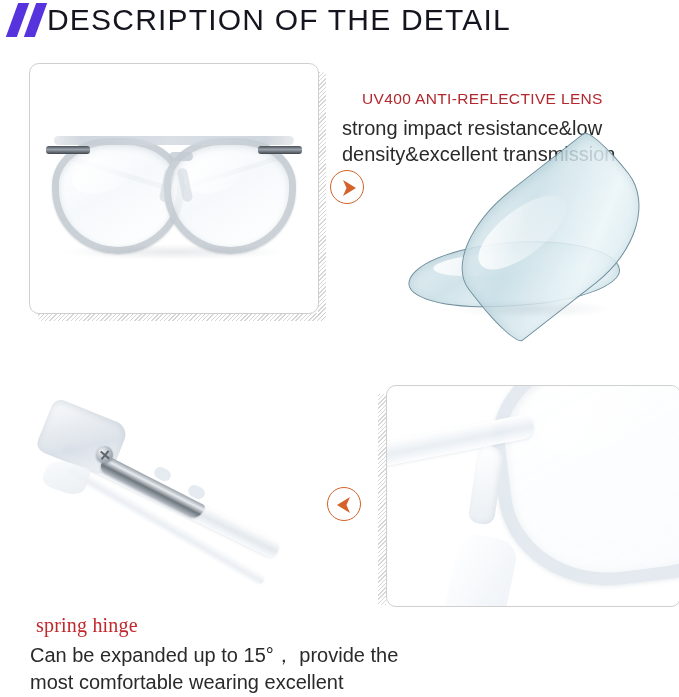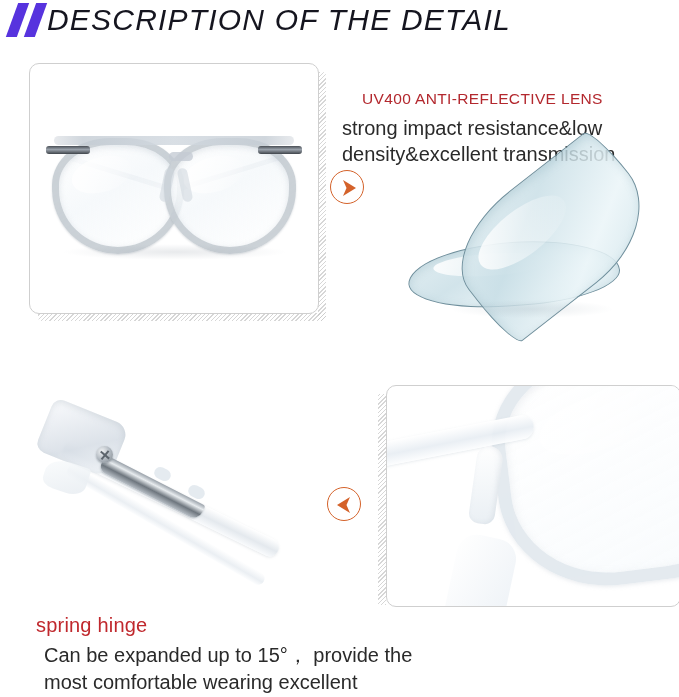--- a/index.html
+++ b/index.html
@@ -40,21 +40,20 @@
   .page-title {
     position: absolute;
     left: 47px; top: 0;
     height: 40px;
     line-height: 40px;
     font-size: 30px;
     letter-spacing: 1.2px;
     color: #15151f;
     font-weight: 400;
     white-space: nowrap;
-    font-style: italic;
   }
 
   
   .panel {
     position: absolute;
     background: #ffffff;
     border: 1px solid #cfcfcf;
     border-radius: 10px;
     overflow: hidden;
   }
@@ -358,27 +357,27 @@
     line-height: 26px;
     white-space: nowrap;
   }
   #uv-body { left: 342px; top: 115px; }
 
   #hinge-heading {
     left: 36px; top: 614px;
     font-size: 20px;
     color: #C0282D;
     letter-spacing: .2px;
+    font-family: Liberation Serif, serif;
   }
   #hinge-body {
     left: 30px; top: 642px;
     font-size: 20px;
     line-height: 27px;
     color: #2a2a2a;
-    margin-left: 14px;
   }
 </style>
 </head>
 <body>
 
 <div class="header">
   <div class="slashes">
     <span class="slash s1"></span>
     <span class="slash s2"></span>
   </div>

